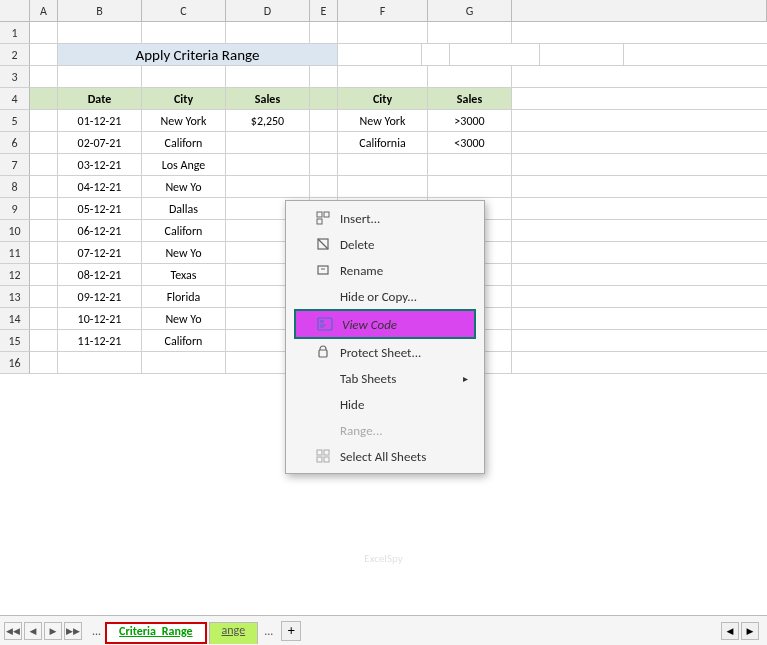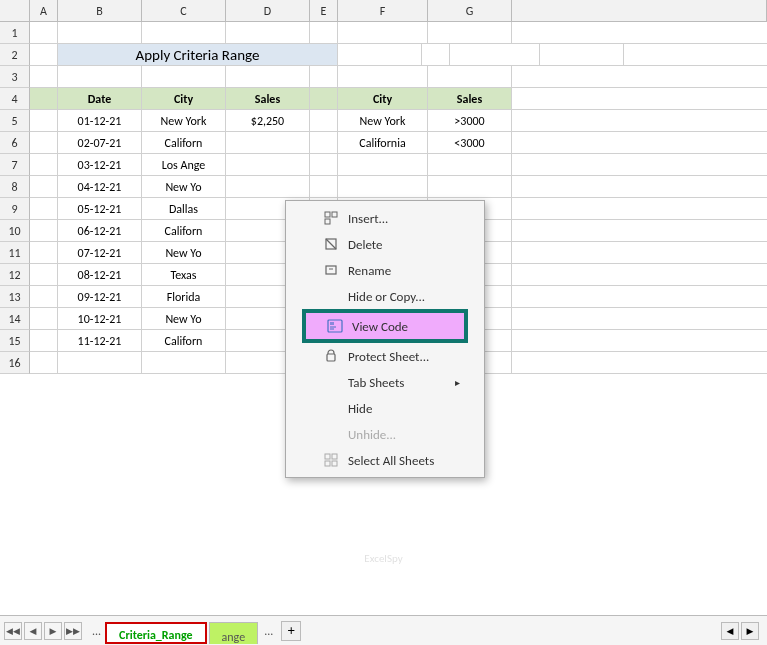--- a/index.html
+++ b/index.html
@@ -128,37 +128,38 @@
     
     .context-menu {
       position: absolute;
       top: 200px;
       left: 285px;
       width: 200px;
       background: #f5f5f5;
       border: 1px solid #aaa;
       box-shadow: 2px 3px 8px rgba(0,0,0,0.3);
       z-index: 100;
-      padding: 4px 16px;
+      padding: 4px 8px;
     }
 
     .menu-item {
       padding: 5px 20px;
       font-size: 13px;
       color: #333;
       cursor: pointer;
       display: flex;
       align-items: center;
       gap: 8px;
       position: relative;
     }
 
     .menu-item.highlighted {
-      border: 4px solid #0f766e;
-      background: #f0abfc;
+      border: 2px solid #0f766e;
+      background: #d946ef;
+      font-style: italic;
     }
 
     .menu-item.disabled {
       color: #aaa;
     }
 
     .menu-icon {
       width: 18px;
       height: 16px;
       display: inline-flex;
@@ -210,23 +211,24 @@
 
     .sheet-tab {
       height: 22px;
       padding: 0 12px;
       border: 1px solid #bbb;
       border-bottom: none;
       background: #fff;
       font-size: 12px;
       cursor: pointer;
       display: flex;
-      align-items: flex-end;
+      align-items: flex-start;
       margin-right: 2px;
       margin-top: 4px;
+      text-decoration: underline;
     }
 
     .sheet-tab.active {
       border: 2px solid #c00;
       color: #00a000;
       font-weight: bold;
       background: #fff;
     }
 
     .sheet-tab.inactive {
@@ -545,21 +547,21 @@
       <span class="menu-icon"></span>
       <span>Tab Sheets</span>
       <span class="menu-arrow">▸</span>
     </div>
     <div class="menu-item">
       <span class="menu-icon"></span>
       <span>Hide</span>
     </div>
     <div class="menu-item disabled">
       <span class="menu-icon"></span>
-      <span>Unhide...</span>
+      <span>Range...</span>
     </div>
     <div class="menu-item">
       <span class="menu-icon">
         <svg width="14" height="14" viewBox="0 0 14 14">
             <rect x="1" y="1" width="5" height="5" fill="none" stroke="#aaa" stroke-width="1"></rect>
             <rect x="8" y="1" width="5" height="5" fill="none" stroke="#aaa" stroke-width="1"></rect>
             <rect x="1" y="8" width="5" height="5" fill="none" stroke="#aaa" stroke-width="1"></rect>
             <rect x="8" y="8" width="5" height="5" fill="none" stroke="#aaa" stroke-width="1"></rect>
           </svg>
       </span>

